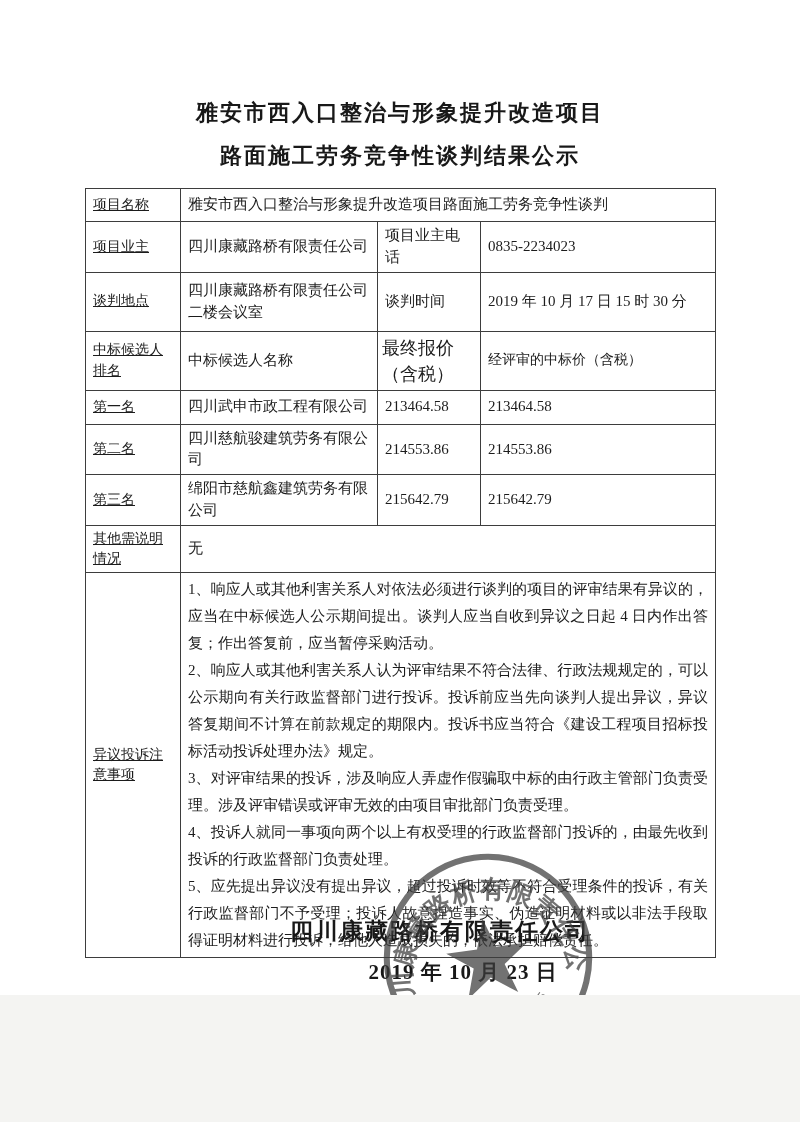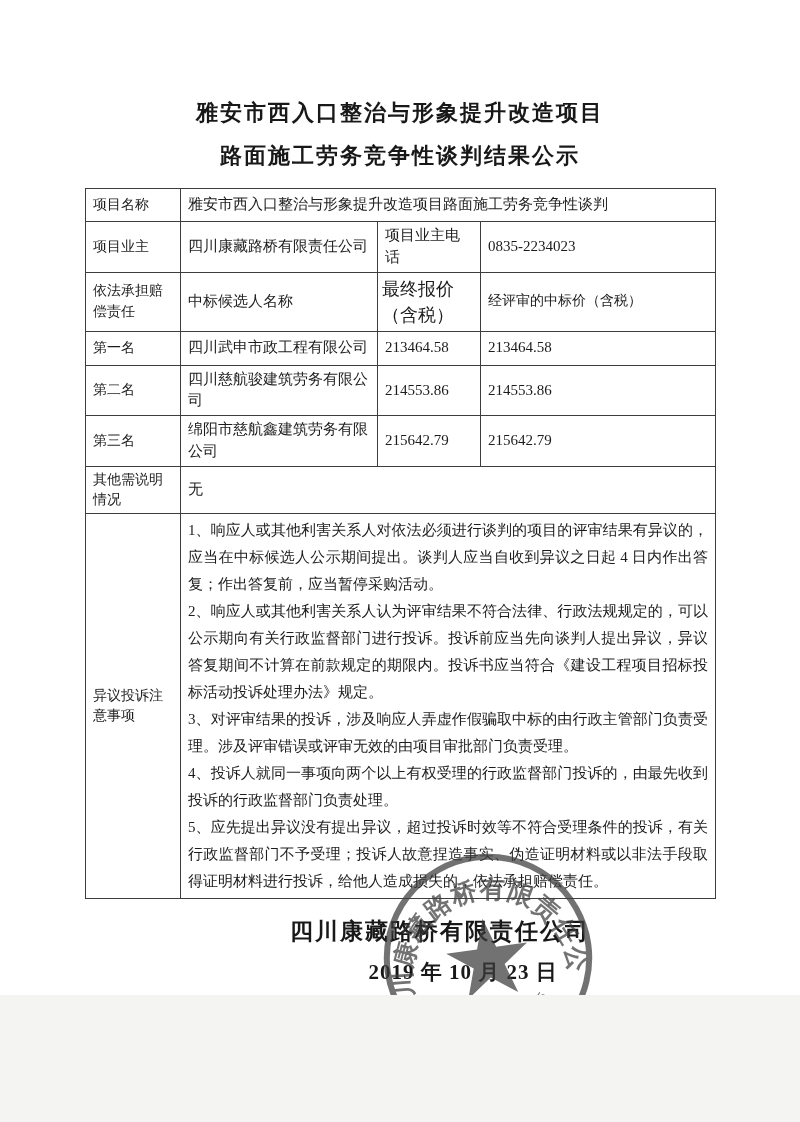--- a/index.html
+++ b/index.html
@@ -24,21 +24,21 @@
     border-collapse:collapse;table-layout:fixed;
     font-size:15px;color:#1c1c1c;
   }
   table.notice td{
     border:1px solid #3d3d3d;
     padding:3px 7px;
     vertical-align:middle;
     overflow:hidden;
     line-height:1.45;
   }
-  td.lbl{font-size:14px;padding-left:5px;letter-spacing:0;}
+  td.lbl{font-size:14px;padding-left:5px;letter-spacing:0;text-decoration:underline;}
   tr.r1 td{height:26px;}
   tr.r2 td{height:27px;}
   tr.r3 td{height:52px;}
   tr.r4 td{height:26px;}
   tr.r5 td{height:26px;}
   tr.rc td{height:27px;}
   tr.r9 td{height:26px;}
   tr.r10 td{height:26px;}
   td.bigcell{vertical-align:top;padding:6px 10px 6px 12px;height:377px;}
   td.biglabel{vertical-align:middle;line-height:2;}
@@ -76,22 +76,28 @@
         <tr class="r1">
       <td class="lbl">项目名称</td>
       <td colspan="3">雅安市西入口整治与形象提升改造项目路面施工劳务竞争性谈判</td>
     </tr>
     <tr class="r2">
       <td class="lbl">项目业主</td>
       <td>四川康藏路桥有限责任公司</td>
       <td>项目业主电话</td>
       <td>0835-2234023</td>
     </tr>
+    <tr class="r3">
+      <td class="lbl">谈判地点</td>
+      <td>四川康藏路桥有限责任公司二楼会议室</td>
+      <td>谈判时间</td>
+      <td>2019 年 10 月 17 日 15 时 30 分</td>
+    </tr>
     <tr class="r5">
-      <td class="lbl">依法承担赔偿责任</td>
+      <td class="lbl">中标候选人排名</td>
       <td>中标候选人名称</td>
       <td style="font-size:18px;padding-left:4px;padding-right:2px;">最终报价（含税）</td>
       <td style="font-size:14px;">经评审的中标价（含税）</td>
     </tr>
     <tr class="rc">
       <td class="lbl">第一名</td>
       <td>四川武申市政工程有限公司</td>
       <td>213464.58</td>
       <td>213464.58</td>
     </tr>

